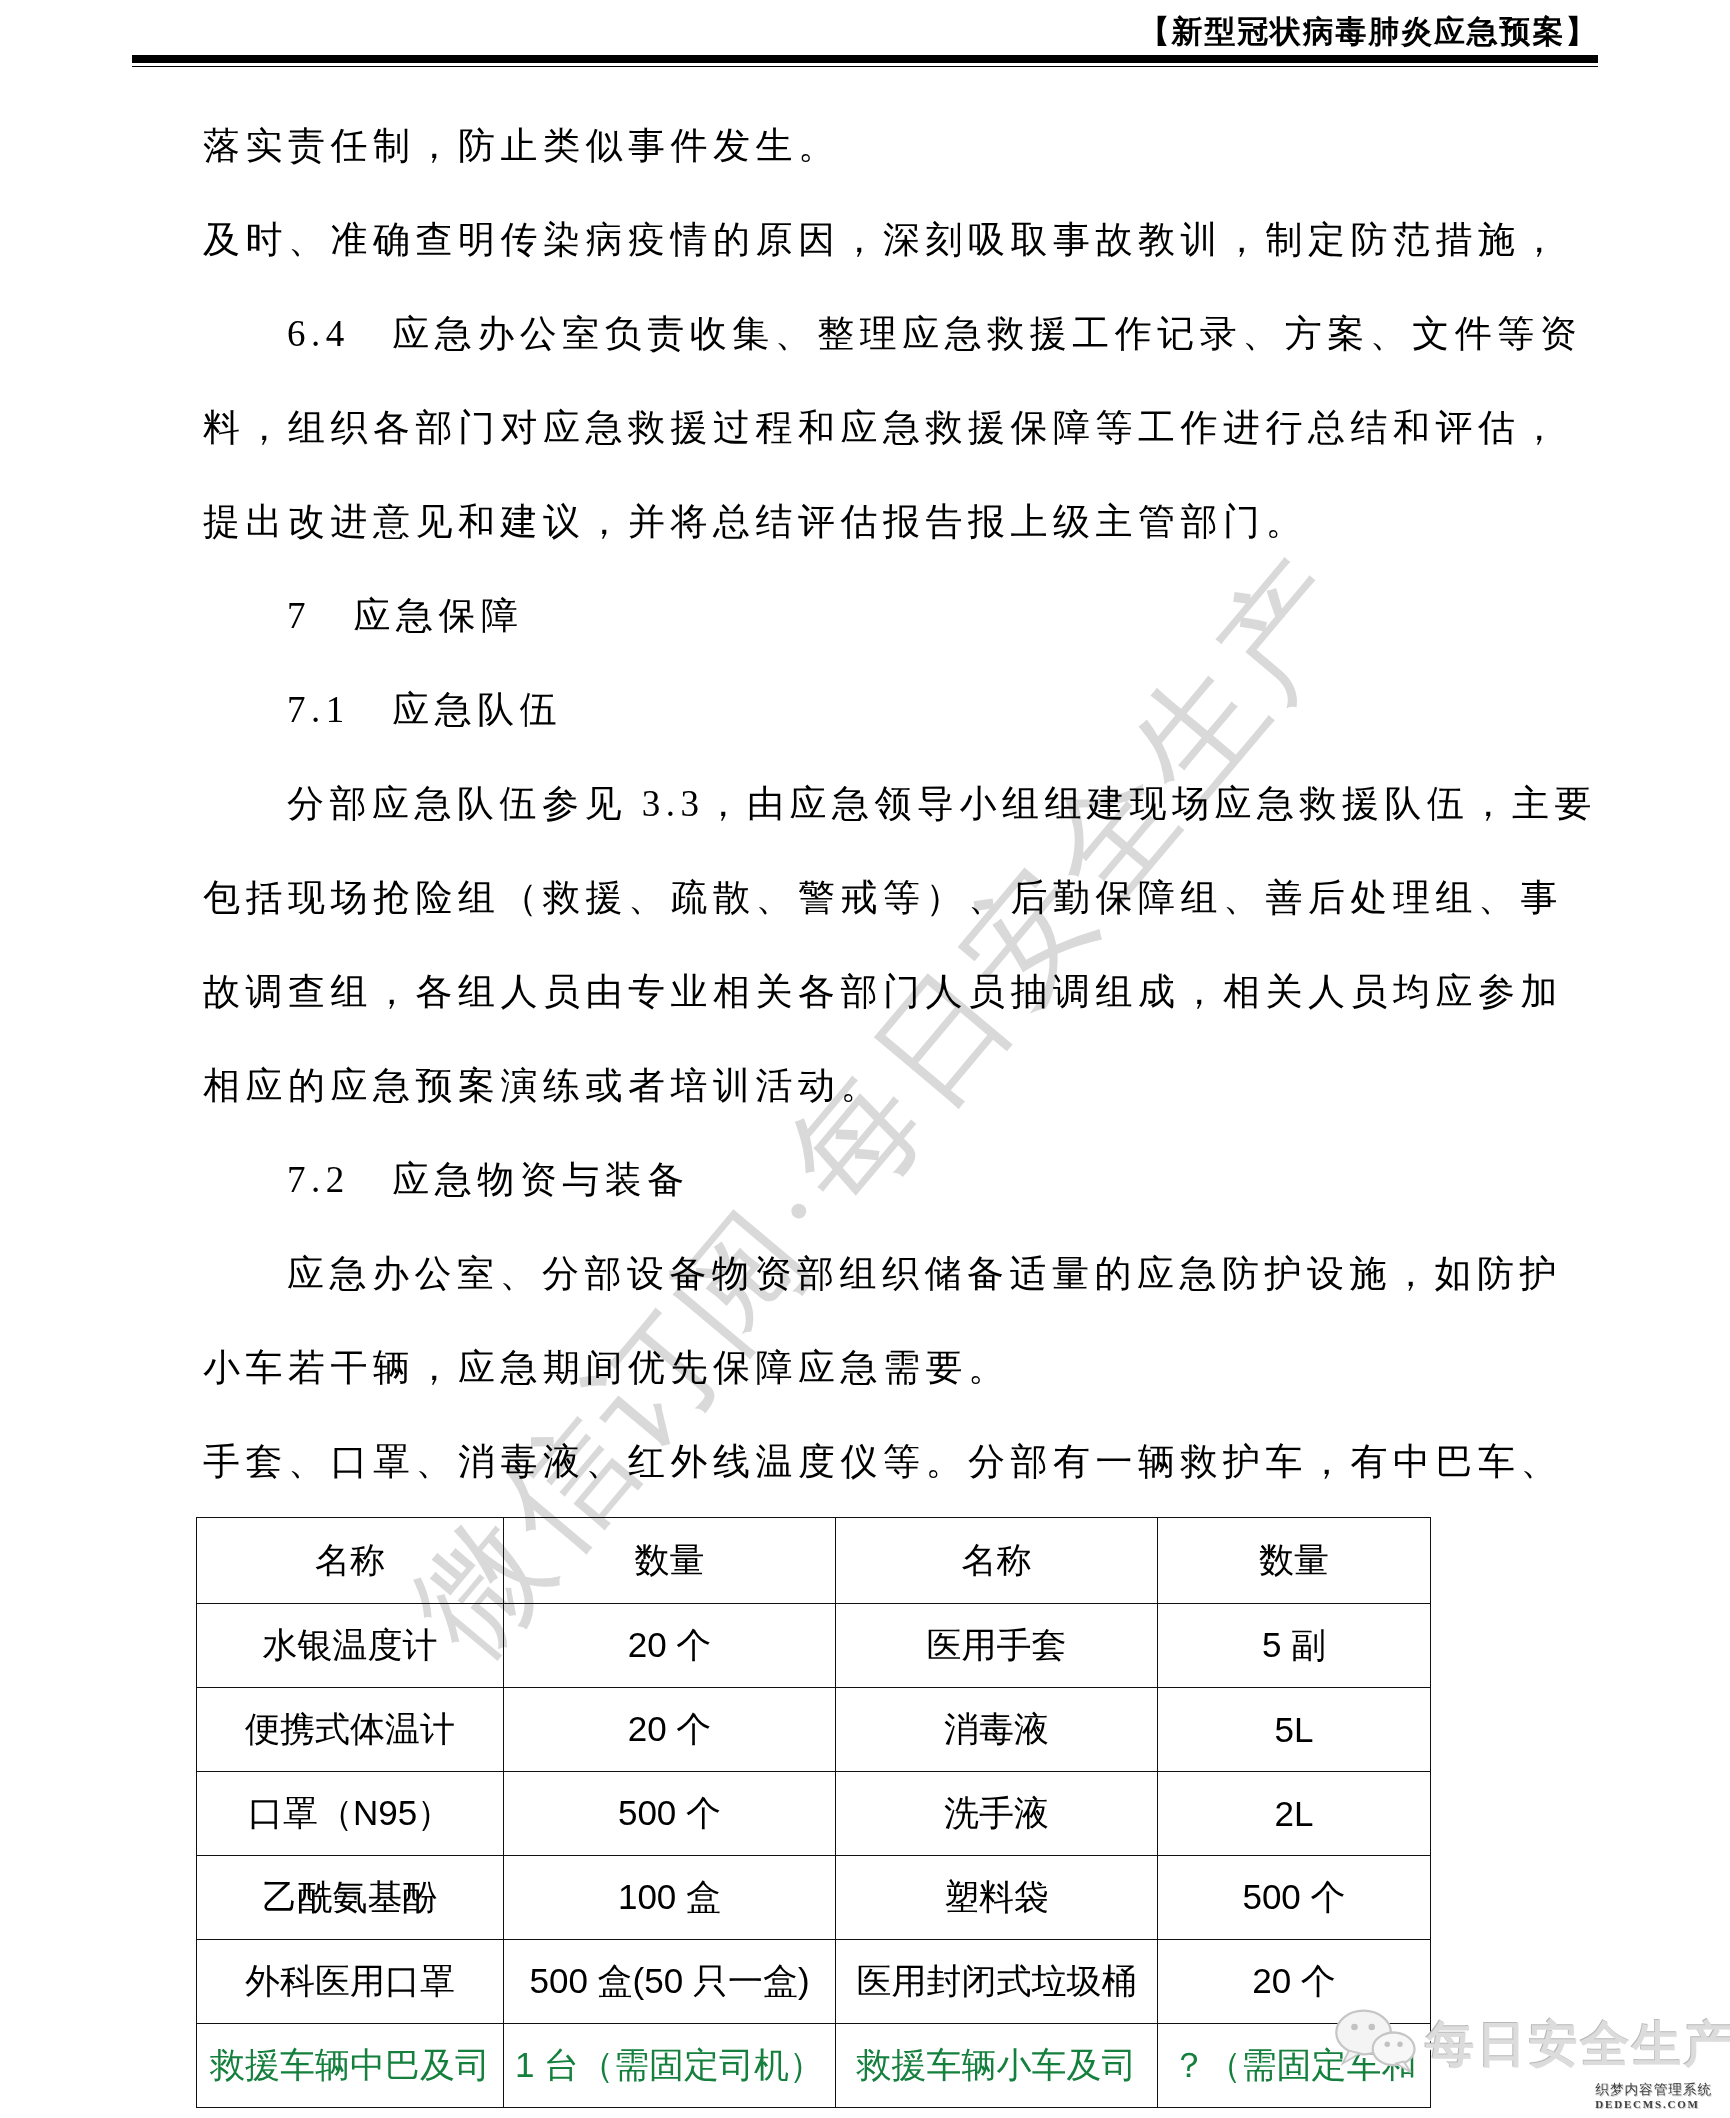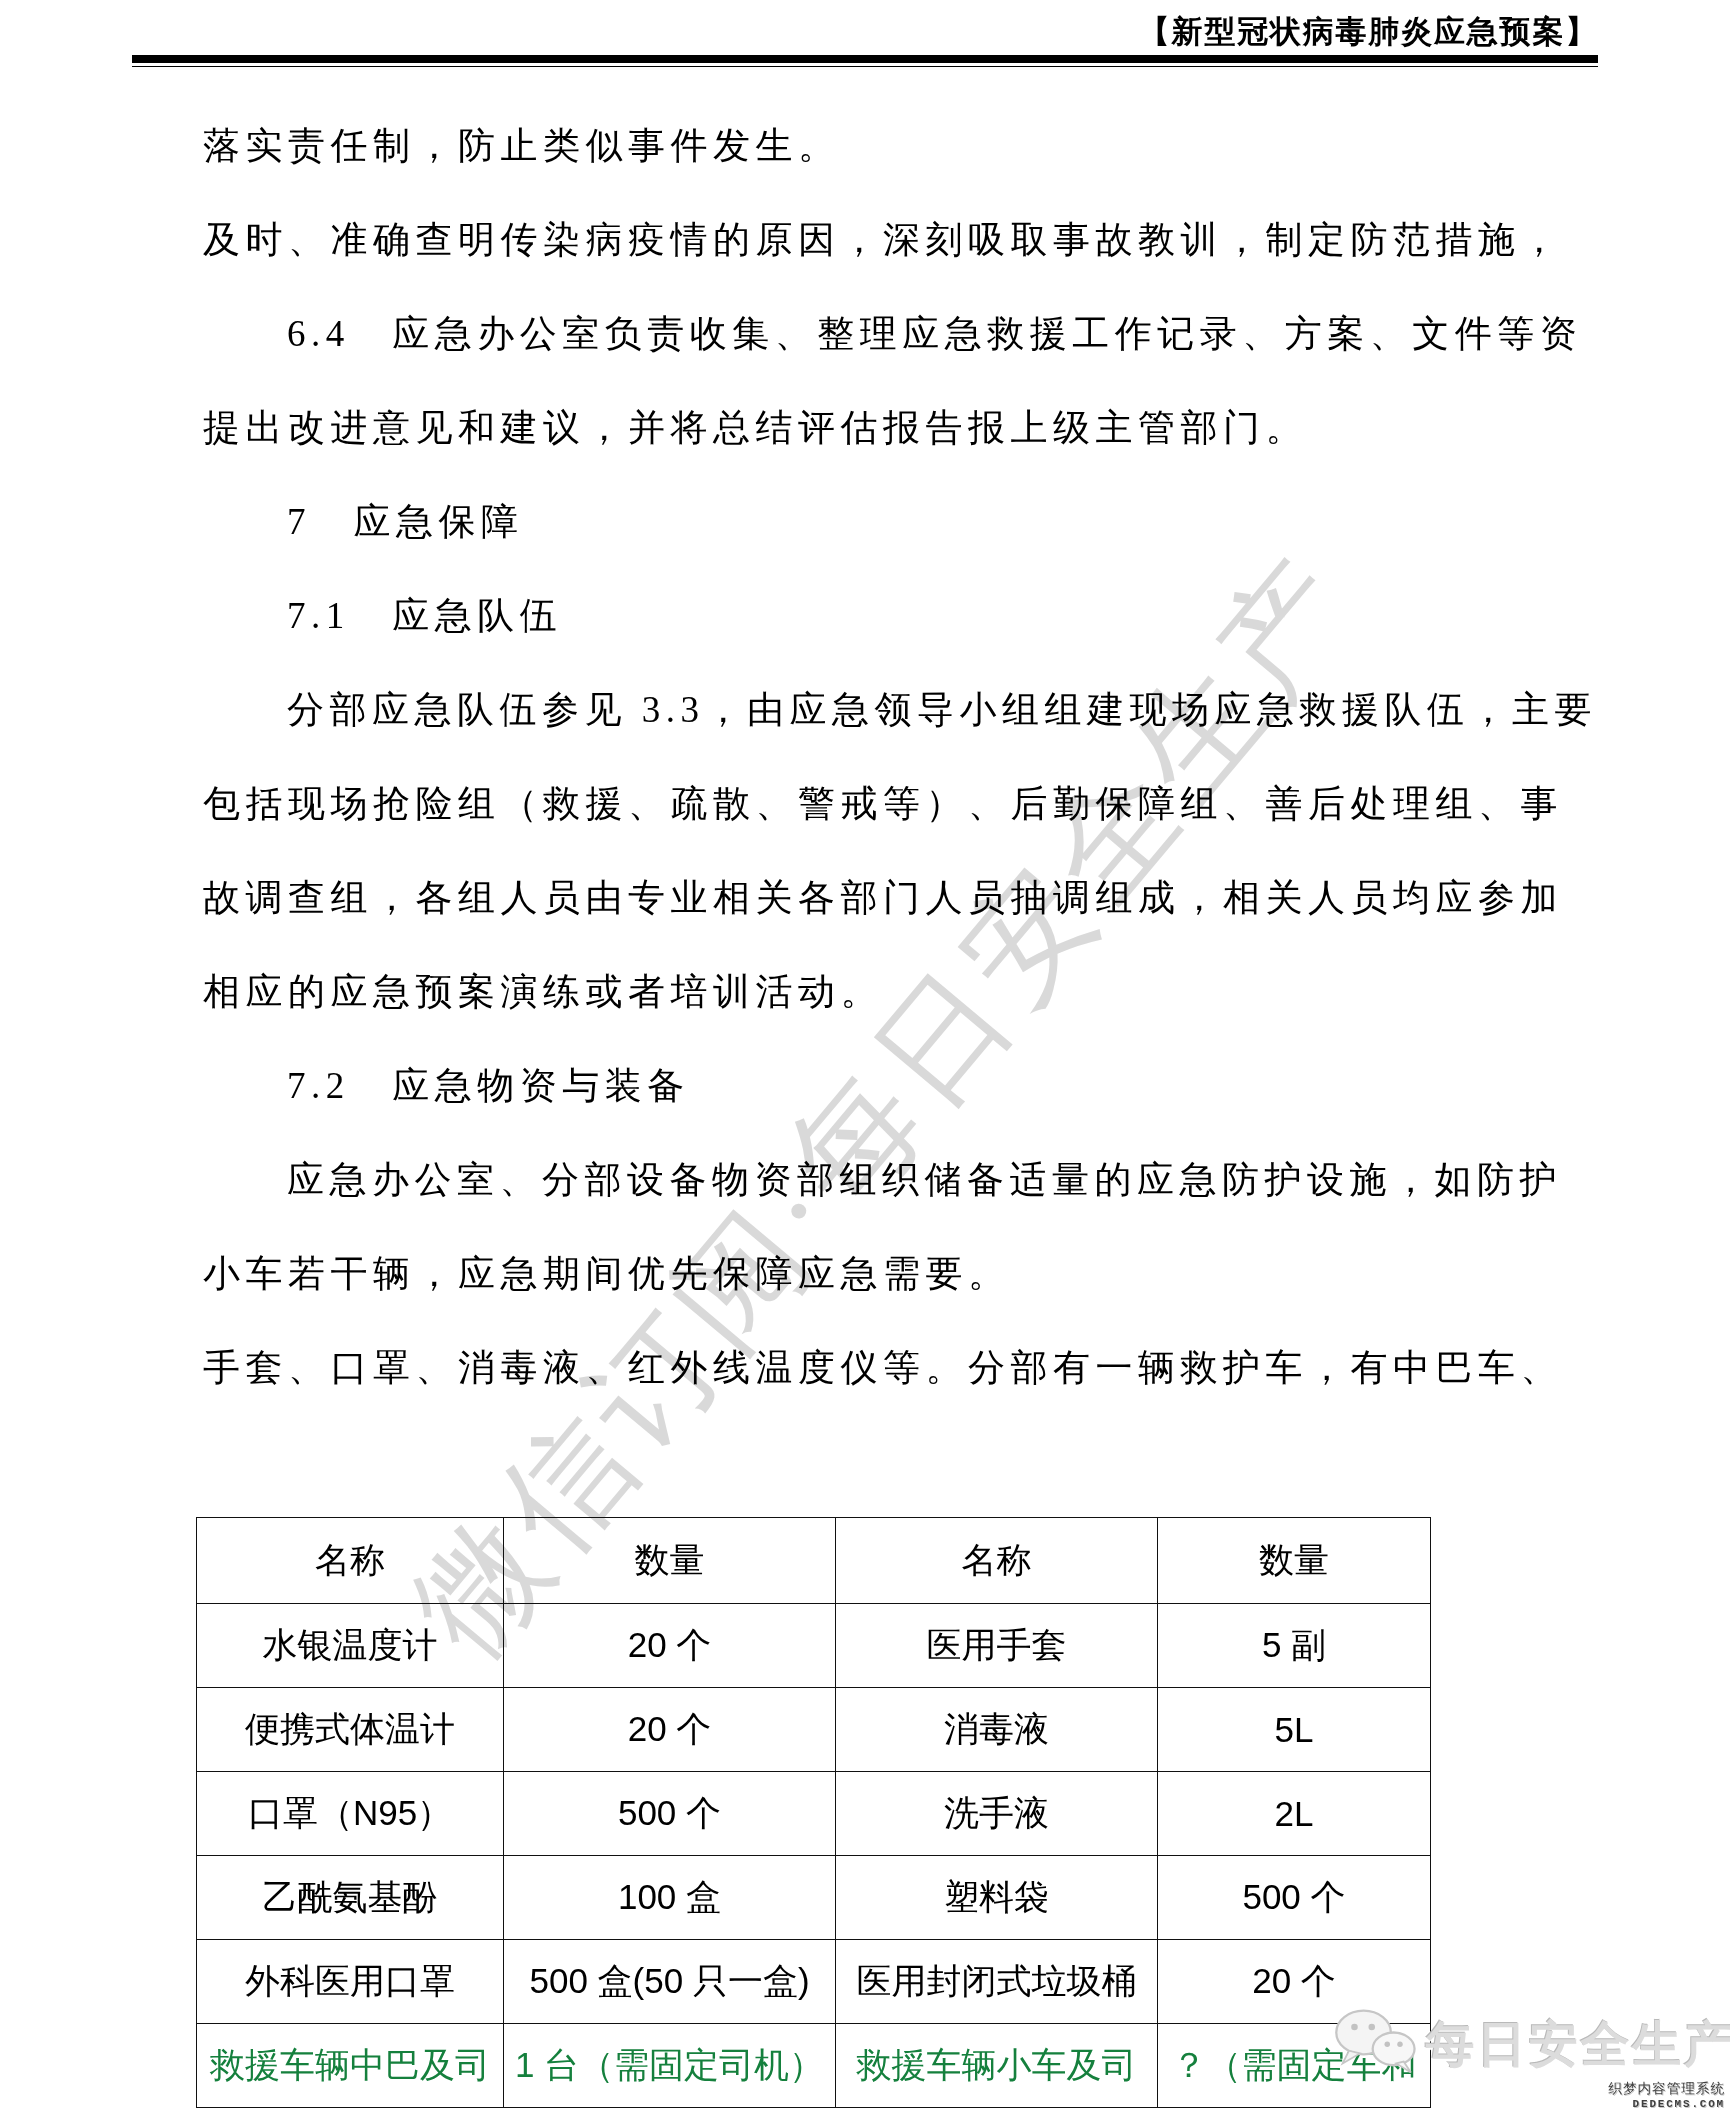--- a/index.html
+++ b/index.html
@@ -95,43 +95,44 @@
     font-weight:bold;
     font-size:49px;
     letter-spacing:2.7px;
     color:#dcdcdc;
     text-shadow:-0.9px -0.9px 0 #b9b9b9, 1.8px 1.8px 0.9px #ffffff;
     white-space:nowrap;
   }
 
   
   .cms-credit {
-    position:absolute; right:6px; bottom:7.3px;
-    text-align:right;
-    font-family:Liberation Mono, monospace;
+    position:absolute; right:19px; bottom:7.3px;
+    text-align:left;
+    font-family:Liberation Serif, serif;
     color:#3f3f3f;
     text-shadow:0.9px 0.9px 0 #c9c9c9;
     line-height:14.6px;
     z-index:5;
   }
   .cms-credit .cn { font-size:13.7px; letter-spacing:0.9px; }
   .cms-credit .en { font-size:11px; letter-spacing:1.8px; font-weight:bold; }
 </style>
 </head>
 <body>
 
 <div class="watermark">微信订阅·每日安全生产</div>
 
 <div class="page-header">【新型冠状病毒肺炎应急预案】</div>
 <div class="header-rule"></div>
 
 <div class="body-text">
   <div class="line">落实责任制，防止类似事件发生。</div>
   <div class="line">及时、准确查明传染病疫情的原因，深刻吸取事故教训，制定防范措施，</div>
   <div class="line indent">6.4　应急办公室负责收集、整理应急救援工作记录、方案、文件等资</div>
+  <div class="line">料，组织各部门对应急救援过程和应急救援保障等工作进行总结和评估，</div>
   <div class="line">提出改进意见和建议，并将总结评估报告报上级主管部门。</div>
   <div class="line indent">7　应急保障</div>
   <div class="line indent">7.1　应急队伍</div>
   <div class="line indent">分部应急队伍参见 3.3，由应急领导小组组建现场应急救援队伍，主要</div>
   <div class="line">包括现场抢险组（救援、疏散、警戒等）、后勤保障组、善后处理组、事</div>
   <div class="line">故调查组，各组人员由专业相关各部门人员抽调组成，相关人员均应参加</div>
   <div class="line">相应的应急预案演练或者培训活动。</div>
   <div class="line indent">7.2　应急物资与装备</div>
   <div class="line indent">应急办公室、分部设备物资部组织储备适量的应急防护设施，如防护</div>
   <div class="line">小车若干辆，应急期间优先保障应急需要。</div>

